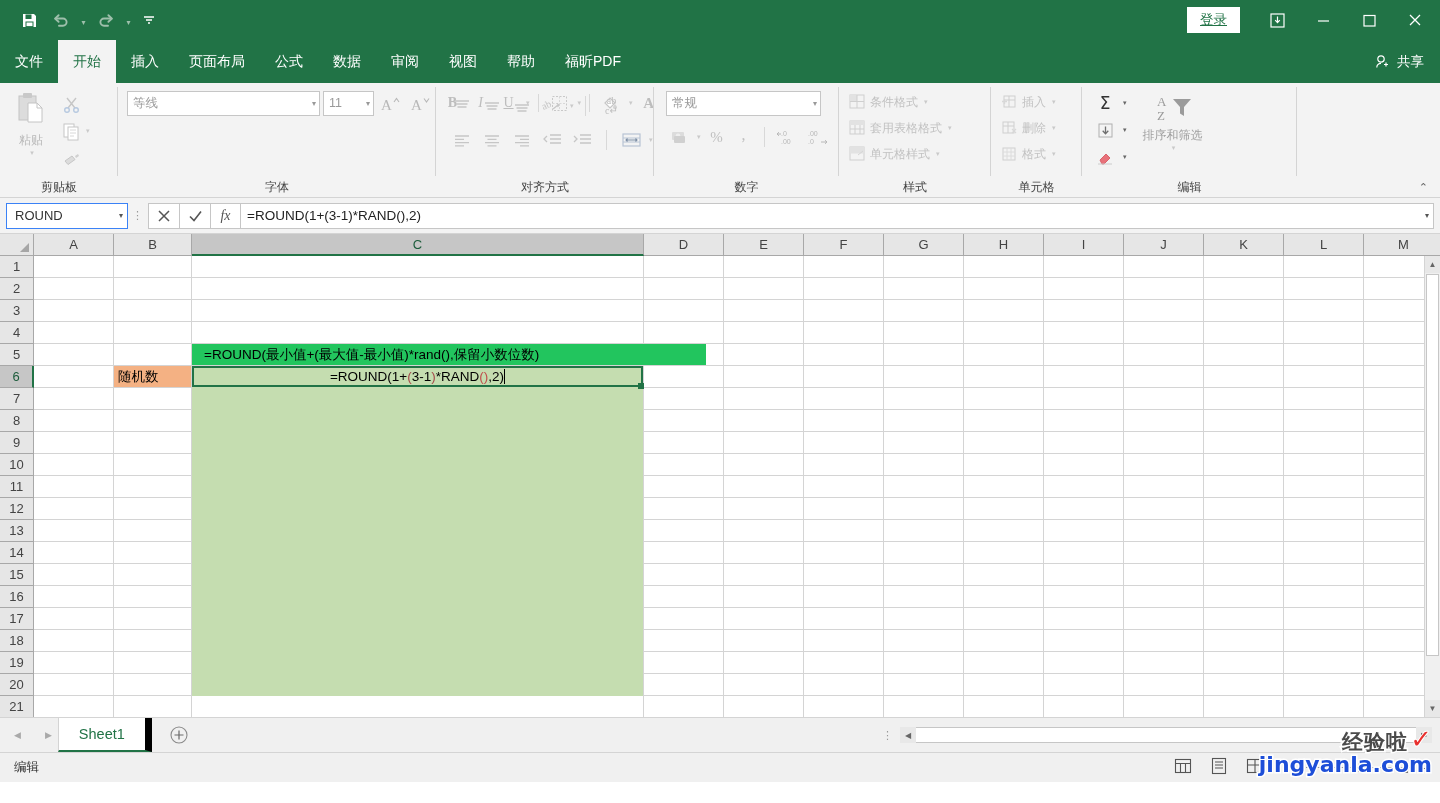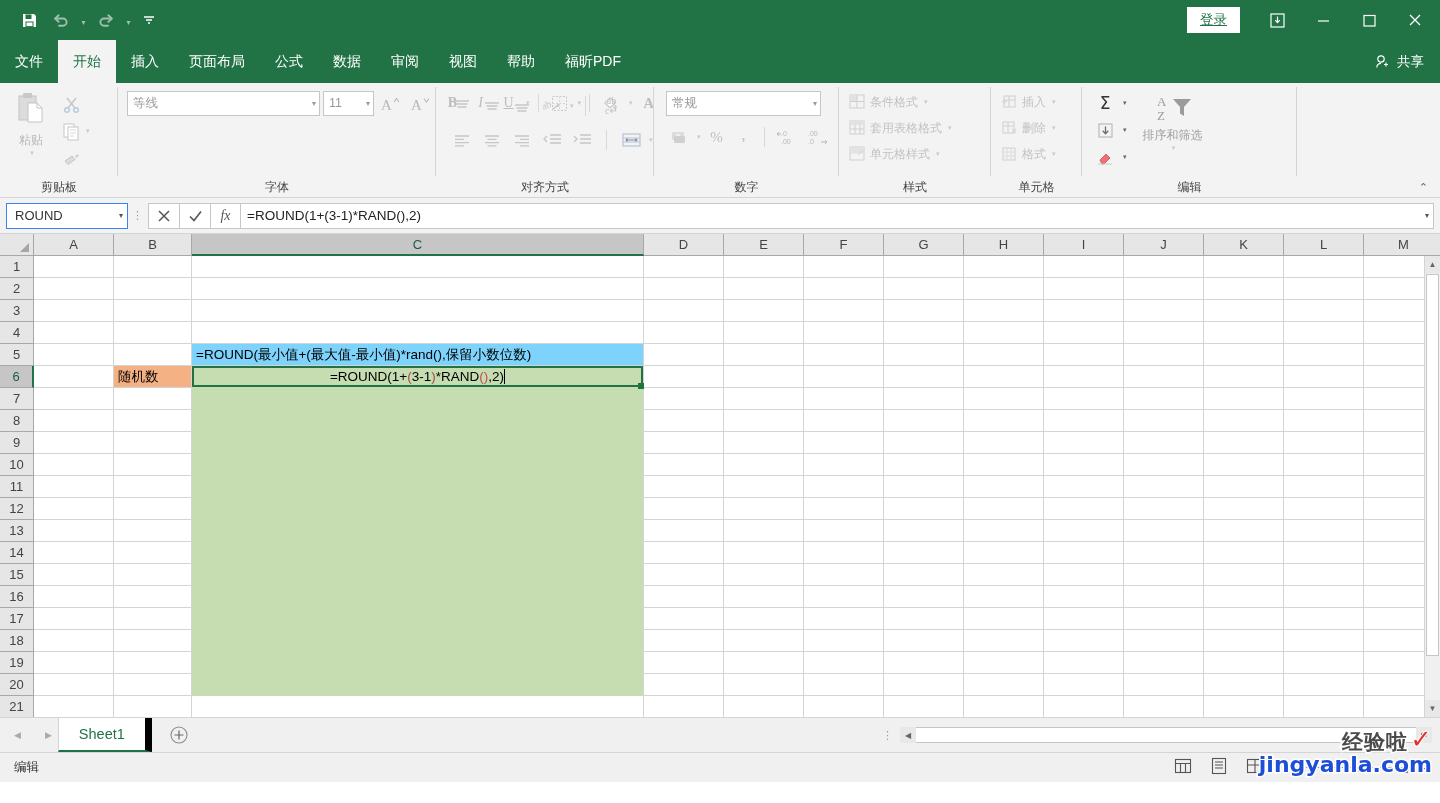--- a/index.html
+++ b/index.html
@@ -751,21 +751,21 @@
     <div class="gl-h" style="top:307px"></div>
     <div class="gl-h" style="top:329px"></div>
     <div class="gl-h" style="top:351px"></div>
     <div class="gl-h" style="top:373px"></div>
     <div class="gl-h" style="top:395px"></div>
     <div class="gl-h" style="top:417px"></div>
     <div class="gl-h" style="top:439px"></div>
 
     <div class="fill-green" style="left:158px;top:110px;width:451px;height:330px"></div>
 
-    <div class="cell" style="left:158px;top:88px;width:451px;height:21px;background:#7dd3fc;padding-left:4px;white-space:nowrap">
+    <div class="cell" style="left:158px;top:88px;width:514px;height:21px;background:#22c55e;padding-left:12px;white-space:nowrap">
       <span>=ROUND(最小值+(最大值-最小值)*rand(),保留小数位数)</span>
     </div>
 
     <div class="cell" style="left:80px;top:110px;width:77px;height:21px;background:#f4b183;padding-left:4px">
       <span>随机数</span>
     </div>
 
     <div class="cell" style="left:158px;top:110px;width:451px;height:21px;background:#c5ddb0;border:2px solid #217346;justify-content:center;white-space:nowrap">
       <span style="font-size:13.5px">
         <span style="color:#000">=ROUND</span><span style="color:#000">(</span><span style="color:#000">1+</span><span style="color:#a54a4a">(</span><span style="color:#000">3-1</span><span style="color:#a54a4a">)</span><span style="color:#000">*RAND</span><span style="color:#c0504d">(</span><span style="color:#c0504d">)</span><span style="color:#000">,2</span><span style="color:#000">)</span><span style="border-left:1px solid #000;margin-left:0"></span>

